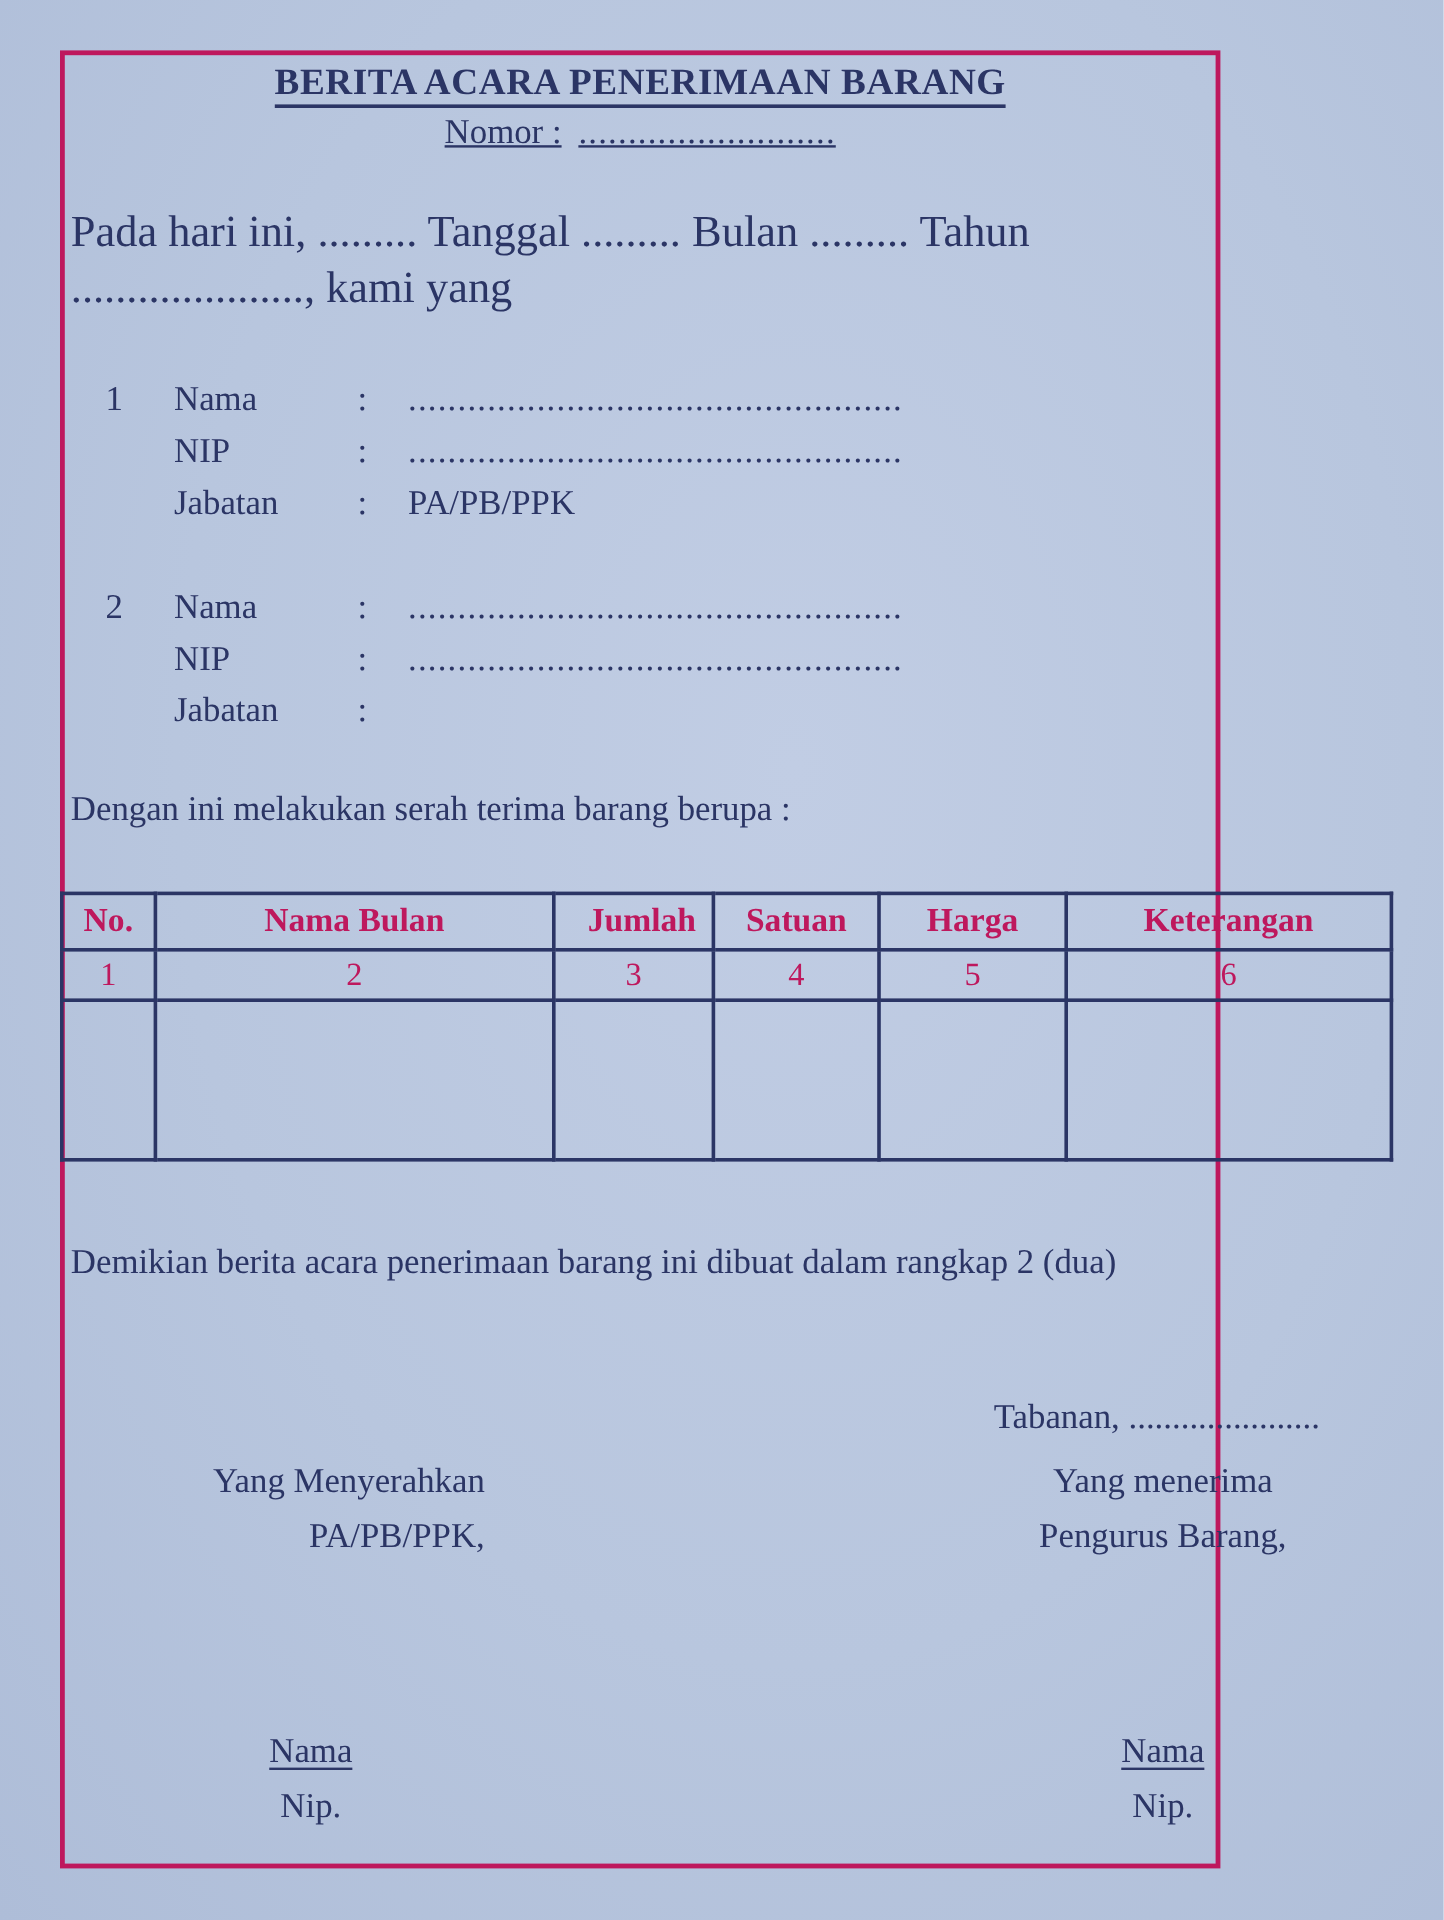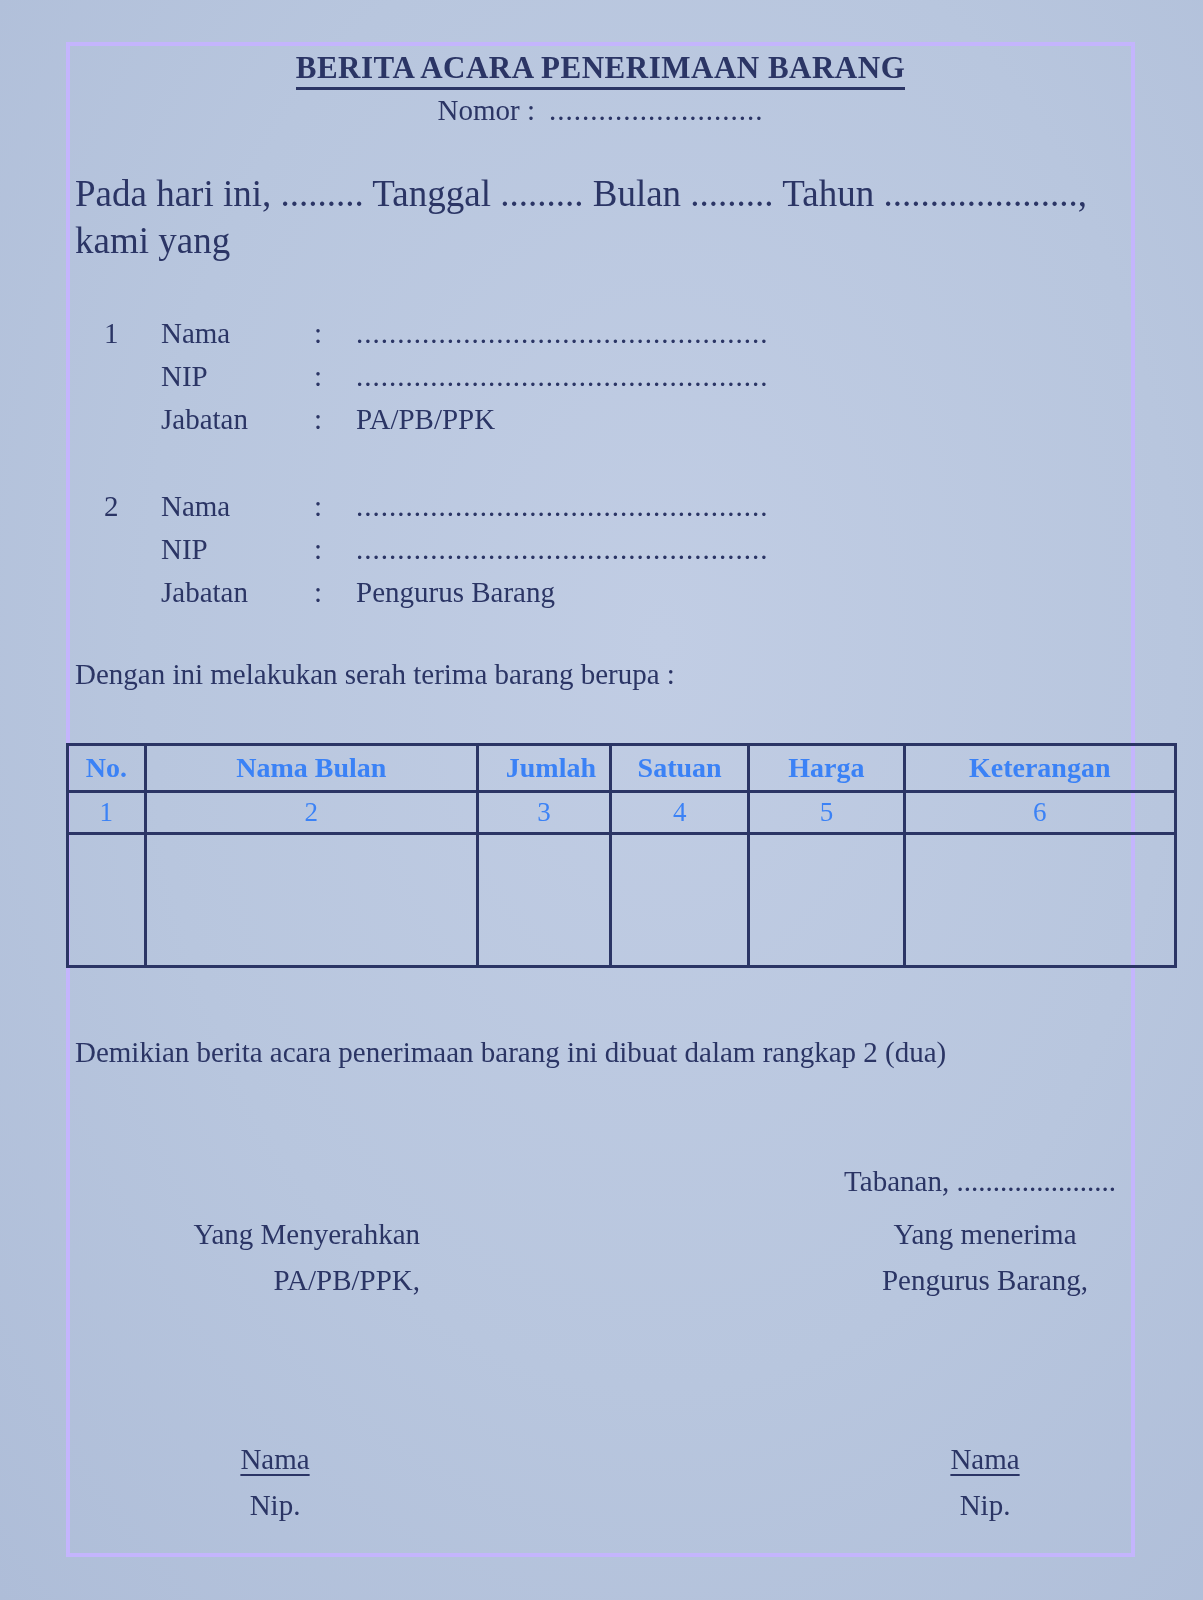--- a/index.html
+++ b/index.html
@@ -5,33 +5,32 @@
   * { margin:0; padding:0; box-sizing:border-box; }
   html,body { width:1203px; height:1600px; }
   body {
     font-family: "Liberation Serif", "DejaVu Serif", serif;
     background: radial-gradient(ellipse at 55% 40%, #c1cde4 0%, #b8c6de 55%, #aebdd8 100%);
     color:#2b3565;
     position:relative;
     overflow:hidden;
   }
   #frame {
-    position:absolute; left:50px; top:42px; width:1069px; height:1515px;
-    border:4px solid #c4b5fd;
-    margin-left:16px;
+    position:absolute; left:50px; top:42px; width:967px; height:1515px;
+    border:4px solid #be185d;
   }
   .abs { position:absolute; }
   .center { text-align:center; }
 
   .title-wrap { left:0; right:0; top:4px; }
   .doc-title {
     display:inline-block; font-size:31px; font-weight:bold; letter-spacing:0.5px;
     border-bottom:3px solid #2b3565; padding-bottom:1px;
   }
-  .nomor-line { left:0; right:0; top:48px; font-size:29px; }
+  .nomor-line { left:0; right:0; top:48px; font-size:29px;text-decoration:underline; }
   .nomor-line .lbl { margin-right:14px; }
 
   .intro { left:5px; right:5px; top:124px; font-size:37px; line-height:47px; }
 
   .party { left:0; right:5px; }
   .party-row {
     display:grid; grid-template-columns:57px 153px 42px 1fr;
     padding-left:34px; font-size:29px; line-height:43px;
   }
   #party-1 { top:266px; }
@@ -39,21 +38,21 @@
   .dots { letter-spacing:1px; }
 
   .handover { left:5px; right:5px; top:612px; font-size:29px; }
 
   table.items {
     position:absolute; left:-4px; top:697px; width:1111px;
     border-collapse:collapse; table-layout:fixed;
   }
   table.items th, table.items td {
     border:3px solid #2b3565; text-align:center; vertical-align:middle;
-    font-size:28px; color:#3b82f6;
+    font-size:28px; color:#be185d;
   }
   table.items th { font-weight:bold; height:47px; }
   tr.colnum-row td { height:42px; font-size:27px; }
   tr.empty-row td { height:133px; }
   .col-no{width:7%;} .col-nb{width:30%;} .col-jm{width:12%;padding-left:14px;}
   .col-st{width:12.5%;} .col-hg{width:14%;} .col-kt{width:24.5%;}
 
   .closing { left:5px; right:5px; top:982px; font-size:29px; line-height:48px; }
 
   .place-date { left:700px; width:420px; top:1119px; font-size:29px; }
@@ -112,21 +111,20 @@
     <div class="party-row">
       <span></span>
       <span>NIP</span>
       <span>:</span>
       <span class="dots">..................................................</span>
     </div>
     <div class="party-row">
       <span></span>
       <span>Jabatan</span>
       <span>:</span>
-      <span>Pengurus Barang</span>
     </div>
   </div>
 
   <div class="abs handover">Dengan ini melakukan serah terima barang berupa :</div>
 
   <table class="items">
     <tbody>
         <tr>
       <th class="col-no">No.</th>
       <th class="col-nb">Nama Bulan</th>

